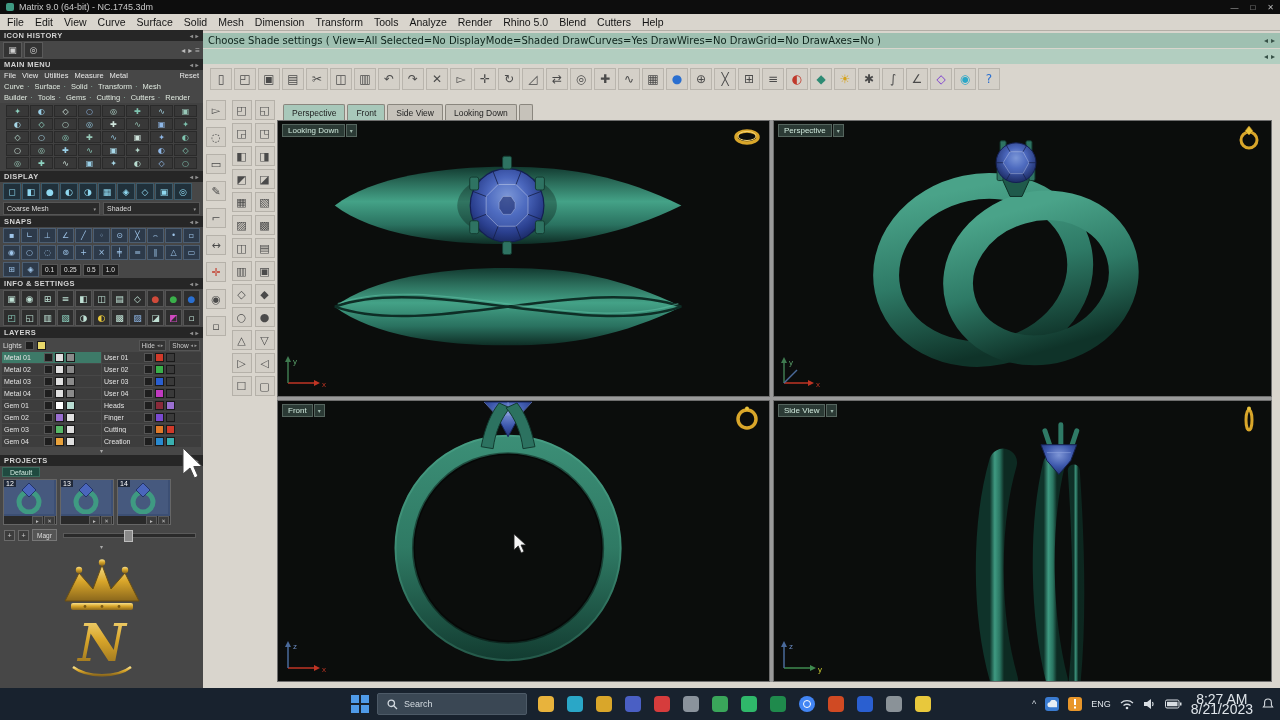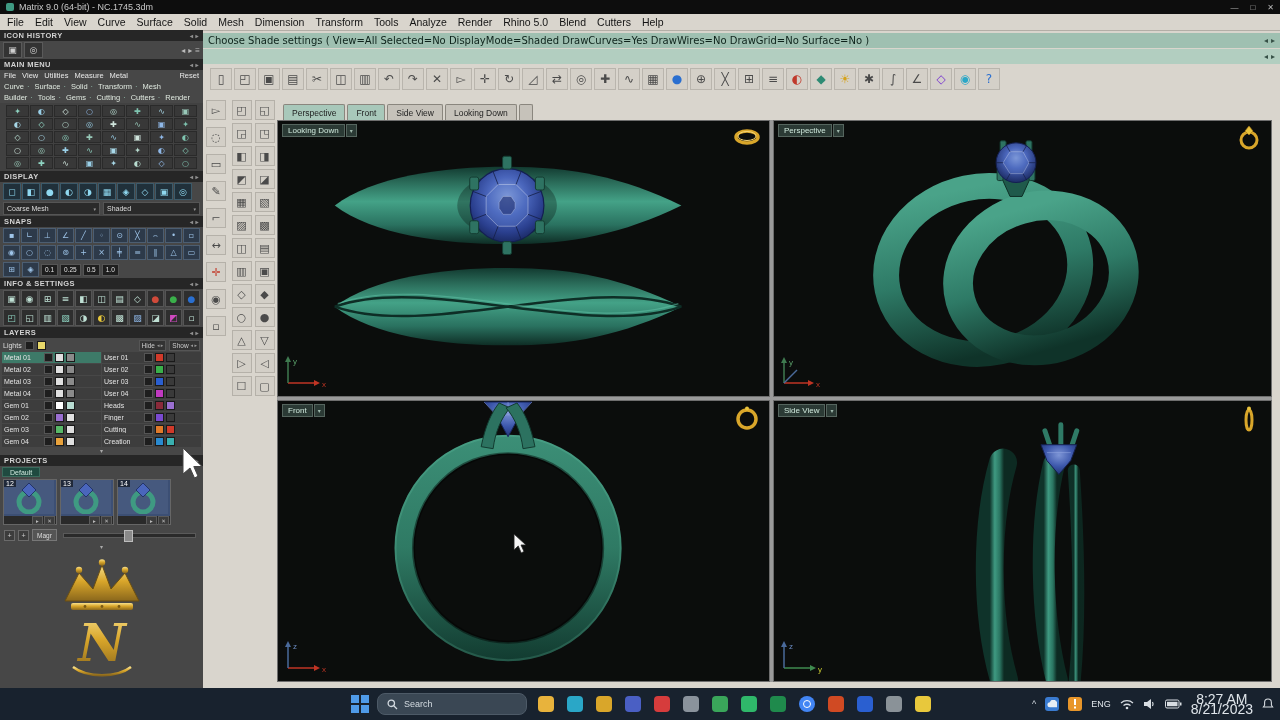--- a/index.html
+++ b/index.html
@@ -87,21 +87,21 @@
   .vpdrop{background:rgba(47,62,57,.92);color:#9fb8ac;font-size:6px;padding:1px 3px;border:1px solid #55655e;display:flex;align-items:center;}
   .goldicon{position:absolute;top:5px;right:7px;z-index:3;}
   .axis{position:absolute;left:6px;bottom:5px;z-index:3;}
   .bottomstrip{position:absolute;left:277px;top:682px;width:1003px;height:6px;background:#d9d5cd;}
   .rightstrip{position:absolute;left:1272px;top:92px;width:8px;height:596px;background:#d9d5cd;}
   
   .taskbar{position:absolute;left:0;top:688px;width:1280px;height:32px;background:#18222e;color:#dfe5ea;}
   .tb-center{position:absolute;left:350px;top:0;height:32px;display:flex;align-items:center;gap:7px;}
   .startbtn{width:20px;height:20px;display:grid;grid-template-columns:8px 8px;grid-template-rows:8px 8px;gap:2px;place-content:center;}
   .startbtn i{background:#4f9be8;display:block;}
-  .searchpill{height:20px;width:130px;background:#3a4754;border:1px solid #4d5a67;border-radius:8px;display:flex;align-items:center;gap:6px;padding:0 9px;font-size:9px;color:#d3dae0;}
+  .searchpill{height:20px;width:130px;background:#3a4754;border:1px solid #4d5a67;border-radius:2px;display:flex;align-items:center;gap:6px;padding:0 9px;font-size:9px;color:#d3dae0;}
   .apps{display:flex;gap:6px;align-items:center;}
   .appbtn{width:23px;height:23px;display:flex;align-items:center;justify-content:center;border-radius:4px;}
   .appglyph{width:16px;height:16px;border-radius:4px;background:#888;}
   .appglyph.chrome{border-radius:50%;background:conic-gradient(#ea4335 0 120deg,#fbbc05 0 240deg,#34a853 0 360deg);position:relative;}
   .appglyph.chrome::after{content:"";position:absolute;inset:4px;background:#4285f4;border:1.5px solid #fff;border-radius:50%;}
   .tb-right{position:absolute;right:6px;top:0;height:32px;display:flex;align-items:center;gap:9px;font-size:9px;color:#dfe5ea;}
   .trayicon{width:14px;height:14px;border-radius:3px;display:flex;align-items:center;justify-content:center;}
   .clock{text-align:center;font-size:14px;line-height:10px;}
   .caret{font-size:9px;color:#cfd6dd;}
 </style>
@@ -135,21 +135,21 @@
       <span>Tools</span>
       <span>Analyze</span>
       <span>Render</span>
       <span>Rhino 5.0</span>
       <span>Blend</span>
       <span>Cutters</span>
       <span>Help</span>
     </div>
 
   <div class="cmd cmd1">
-    <span>Choose Shade settings ( View=All  Selected=No  DisplayMode=Shaded  DrawCurves=Yes  DrawWires=No  DrawGrid=No  Surface=No )</span>
+    <span>Choose Shade settings ( View=All  Selected=No  DisplayMode=Shaded  DrawCurves=Yes  DrawWires=No  DrawGrid=No  DrawAxes=No )</span>
     <span class="cmdnav">
         <span>◂</span>
         <span>▸</span>
       </span>
   </div>
   <div class="cmd cmd2">
     <span class="cmdnav">
         <span>◂</span>
         <span>▸</span>
       </span>

